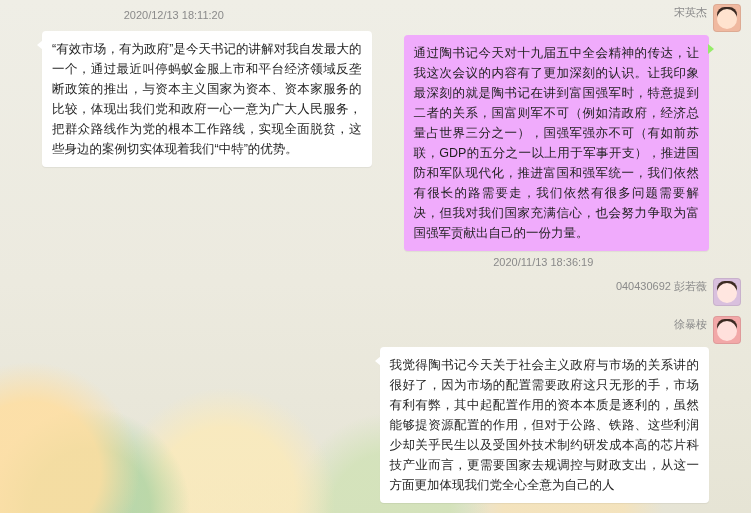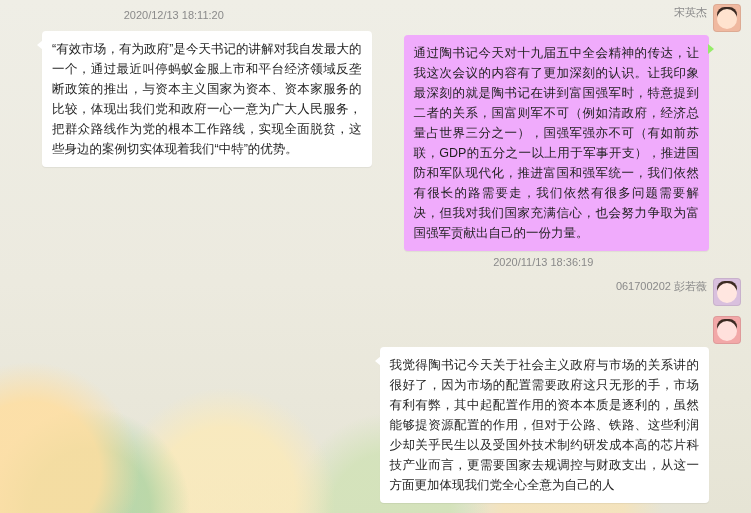--- a/index.html
+++ b/index.html
@@ -200,31 +200,34 @@
       <div class="time">2020/11/13 18:36:19</div>
     </div>
 
     <div class="msg right">
       <div class="msg-head">
         <div class="avatar" style="background:#d9c0de">
           <div class="hair"></div>
           <div class="face" style="background:#ffe6e0"></div>
         </div>
         <div class="name-line">
-          <div class="name">061700202 彭若薇</div>
+          <div class="name">040430692 彭若薇</div>
         </div>
       </div>
     </div>
 
     <div class="msg right">
       <div class="msg-head">
         <div class="avatar" style="background:#f2a8a8">
           <div class="hair"></div>
           <div class="face" style="background:#ffe0dc"></div>
         </div>
+        <div class="name-line">
+          <div class="name">徐暴桉</div>
+        </div>
       </div>
       <div class="bubble-row">
         <div class="bubble white">我觉得陶书记今天关于社会主义政府与市场的关系讲的很好了，因为市场的配置需要政府这只无形的手，市场有利有弊，其中起配置作用的资本本质是逐利的，虽然能够提资源配置的作用，但对于公路、铁路、这些利润少却关乎民生以及受国外技术制约研发成本高的芯片科技产业而言，更需要国家去规调控与财政支出，从这一方面更加体现我们党全心全意为自己的人</div>
       </div>
     </div>
 
   </div>
 
 </div>
 

